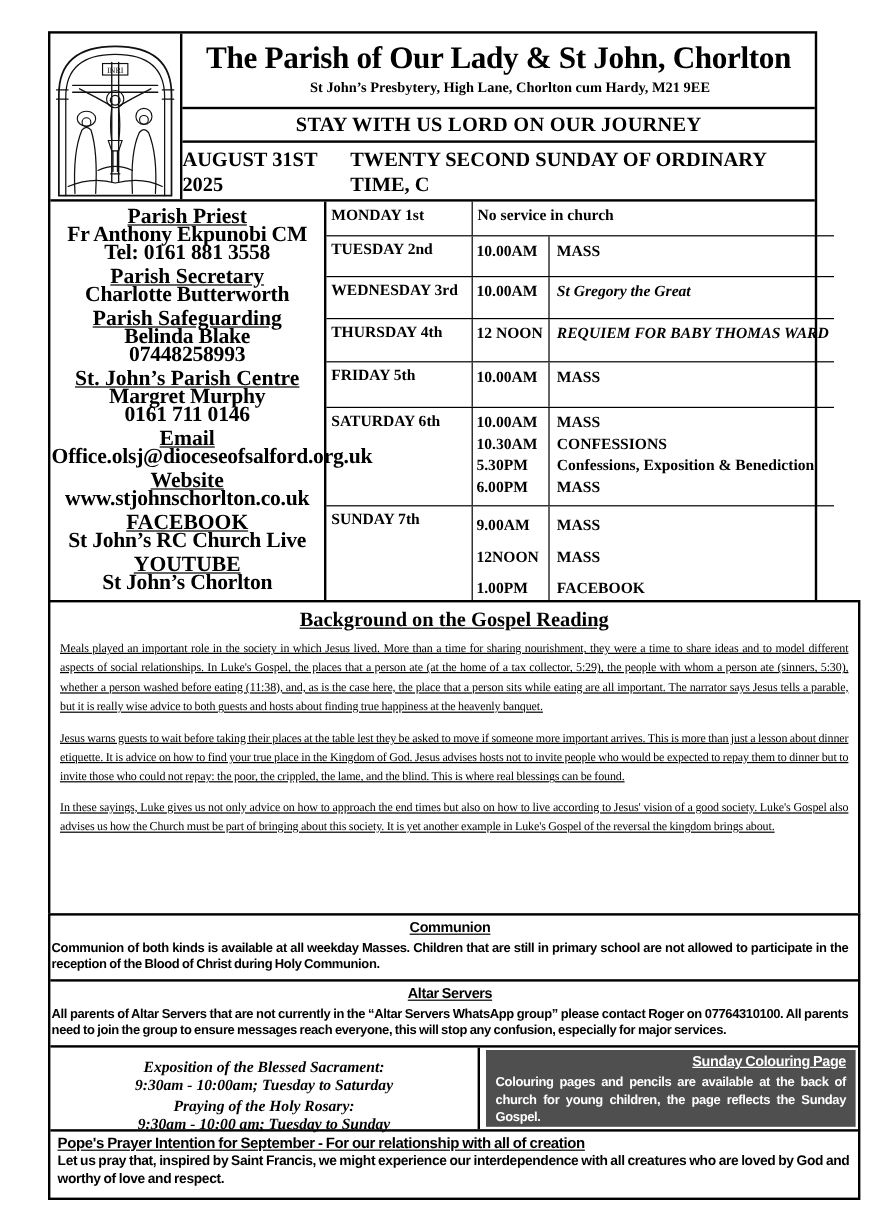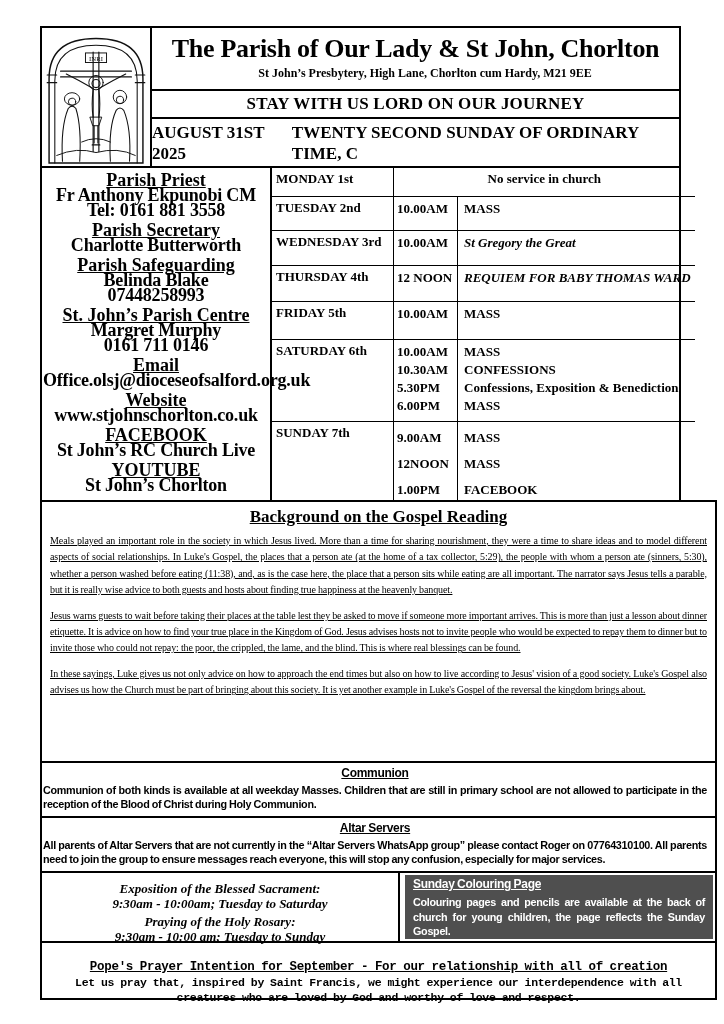--- a/index.html
+++ b/index.html
@@ -29,21 +29,21 @@
   .contact-line{letter-spacing:-0.2px;}
   .schedule{flex:1;display:flex;flex-direction:column;box-sizing:border-box;}
   .sched-row{display:flex;box-sizing:border-box;border-top:1.5px solid #000;font-size:13px;font-weight:bold;}
   .sched-row:first-child{border-top:none;}
   .sr-0{height:28px}.sr-1{height:34px}.sr-2{height:35px}.sr-3{height:36px}.sr-4{height:38px}.sr-5{height:82px}
   .sr-6{flex:1}
   .cell{box-sizing:border-box;padding:3px 4px;}
   .cell.day{width:121px;}
   .cell.time{width:64px;border-left:1.5px solid #000;padding-left:3px;padding-right:2px;}
   .cell.desc{flex:1;border-left:1.5px solid #000;padding-left:6px;}
-  .cell.merged{flex:1;border-left:1.5px solid #000;text-align:center;padding-top:3px;}
+  .cell.merged{flex:1;border-left:1.5px solid #000;text-align:left;padding-top:3px;}
   .cell .ln{line-height:18px;white-space:nowrap;}
   .sr-6 .ln{line-height:26px;}
   .ln.it{font-style:italic;}
 
   
   .gospel-box{left:40px;top:500px;width:677px;height:263px;padding:3px 8px;overflow:hidden;}
   .gospel-heading{text-align:center;font-size:17px;font-weight:bold;text-decoration:underline;
                   margin:2px 0 6px 0;}
   .gospel-box p{margin:0 0 9px 0;font-size:10px;line-height:16.4px;text-align:justify;
                 letter-spacing:-0.1px;word-spacing:-0.3px;text-decoration:underline;}
@@ -55,24 +55,24 @@
   .note-sec + .note-sec{border-top:2px solid #000;}
   .note-heading{text-align:center;font-size:12px;text-decoration:underline;margin-bottom:3px;}
   .note-body{font-size:10.8px;line-height:14px;text-align:justify;}
 
   .devotions-row{border-top:2px solid #000;box-sizing:border-box;height:70px;display:flex;}
   .devotions-box{width:358px;border-right:2px solid #000;box-sizing:border-box;text-align:center;
                  font-weight:bold;font-style:italic;font-size:13px;line-height:15px;padding-top:5px;}
   .dev-title{margin-top:3px;}
   .colouring-wrap{flex:1;box-sizing:border-box;padding:2px 2px 2px 5px;}
   .colouring-box{height:100%;box-sizing:border-box;color:#fff;padding:2px 8px;}
-  .colouring-heading{text-align:left;font-size:12px;text-decoration:underline;margin-bottom:4px;}
+  .colouring-heading{text-align:right;font-size:12px;text-decoration:underline;margin-bottom:4px;}
   .colouring-body{font-size:10.8px;line-height:14.5px;text-align:justify;}
 
-  .pope-sec{border-top:2px solid #000;box-sizing:border-box;flex:1;text-align:center;padding:17px 6px;font-family:Liberation Mono, monospace;}
+  .pope-sec{border-top:2px solid #000;box-sizing:border-box;flex:1;padding:3px 6px;}
   .pope-heading{font-size:12.5px;text-decoration:underline;line-height:15px;}
   .pope-body{font-size:11.5px;line-height:15px;}
 </style>
 </head>
 <body>
 
 <div class="page">
 
   <div class="box top-region">
     <div class="header-row">

